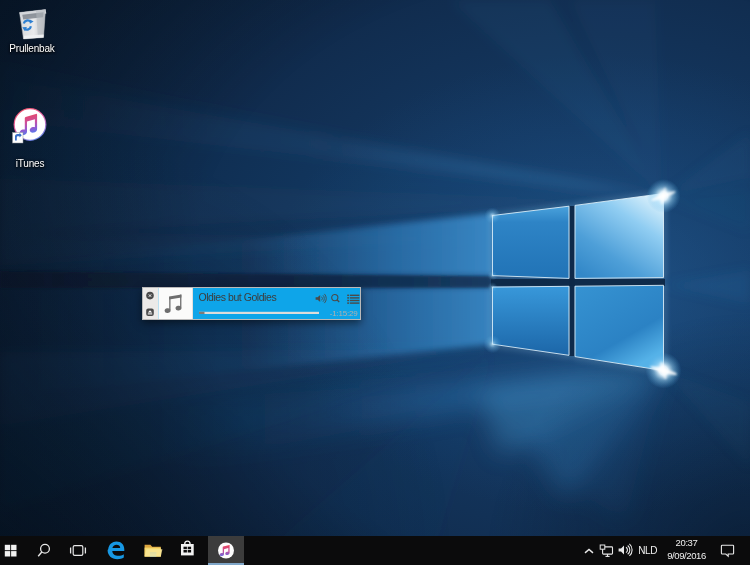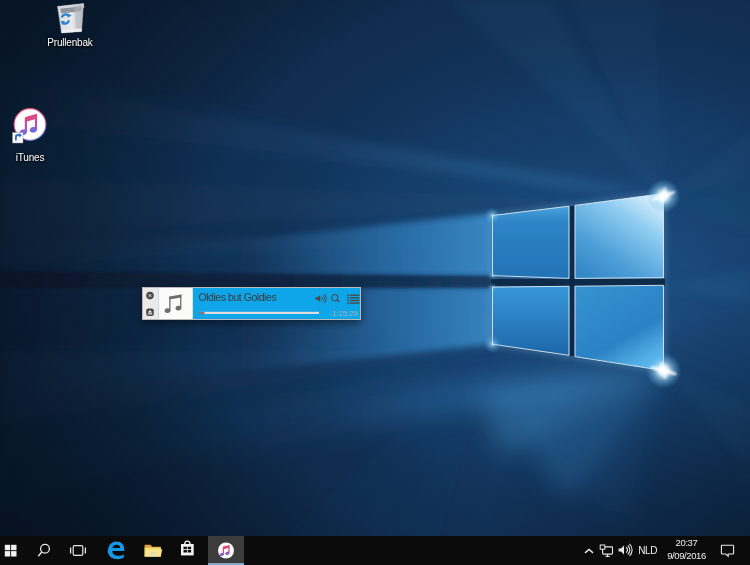--- a/index.html
+++ b/index.html
@@ -190,21 +190,21 @@
 </g>
 
 <rect width="750" height="565" fill="url(#vig)"></rect>
 <radialGradient id="vig" cx="0.78" cy="0.48" r="0.95">
   <stop offset="0" stop-color="#000000" stop-opacity="0"></stop>
   <stop offset="0.55" stop-color="#000000" stop-opacity="0"></stop>
   <stop offset="1" stop-color="#020a14" stop-opacity="0.5"></stop>
 </radialGradient>
 </svg>
 
-<div class="icon" style="left:2px;top:1px;width:60px;margin-left:38px;">
+<div class="icon" style="left:2px;top:7px;width:60px;">
   <svg width="60" height="34" viewBox="0 0 60 34" style="display:block">
     <defs>
       <linearGradient id="bin1" x1="0" y1="0" x2="1" y2="0">
         <stop offset="0" stop-color="#d8dadc"></stop>
           <stop offset="0.55" stop-color="#e9eaec"></stop>
           <stop offset="1" stop-color="#b9bcc0"></stop>
       </linearGradient>
     </defs>
     <polygon points="17.5,5.5 43.5,2.5 41.5,30.5 21.5,32" fill="url(#bin1)" stroke="#a6abb0" stroke-width="0.5"></polygon>
     <polygon points="17.5,5.5 43.5,2.5 44.3,6.5 18.6,10" fill="#d3d6da"></polygon>
@@ -237,21 +237,21 @@
       </linearGradient>
     </defs>
     <circle cx="30" cy="16.5" r="16.4" fill="url(#itring)"></circle>
     <circle cx="30" cy="16.5" r="15.2" fill="#ffffff"></circle>
     <path d="M 35.9,5.9 L 25.6,8.9 C 25.1,9.05 24.8,9.5 24.8,10 L 24.8,21.6 C 24.2,21.35 23.4,21.3 22.6,21.5 C 20.6,22 19.3,23.6 19.7,25.1 C 20.1,26.6 22,27.4 24,26.9 C 25.8,26.45 27,25.1 27,23.7 L 27,13.6 L 34.9,11.3 L 34.9,19.2 C 34.3,18.95 33.5,18.9 32.7,19.1 C 30.7,19.6 29.4,21.2 29.8,22.7 C 30.2,24.2 32.1,25 34.1,24.5 C 35.9,24.05 37.1,22.7 37.1,21.3 L 37.1,6.9 C 37.1,6.1 36.6,5.7 35.9,5.9 Z" fill="url(#itnote)"></path>
     <g>
       <rect x="12.5" y="24.5" width="10.5" height="10.5" fill="#ffffff" stroke="#8d9196" stroke-width="0.5"></rect>
       <path d="M 15,32.5 L 15,28.2 C 15,26.8 16,25.8 17.8,25.9 L 19.5,26 L 19.5,24.8 L 21.8,27.2 L 19.5,29.6 L 19.5,28.2 L 18,28.2 C 17.2,28.2 16.8,28.6 16.8,29.4 L 16.8,32.5 Z" fill="#3a70c8"></path>
     </g>
   </svg>
-  <div class="lbl" style="margin-top:8px;">iTunes</div>
+  <div class="lbl" style="margin-top:14px;">iTunes</div>
 </div>
 
 <div id="player">
   <svg width="217" height="31" viewBox="0 0 217 31" style="display:block">
     <rect x="0" y="0" width="15.5" height="31" fill="#eceae8"></rect>
     <rect x="15.5" y="0" width="34" height="31" fill="#fbfbfa"></rect>
     <line x1="49.5" y1="0" x2="49.5" y2="31" stroke="#e2e0de" stroke-width="1"></line>
 
     <circle cx="7" cy="7.6" r="3.8" fill="#4a4a4a"></circle>
     <path d="M 5.8,6.4 L 8.2,8.8 M 8.2,6.4 L 5.8,8.8" stroke="#fff" stroke-width="0.9"></path>

